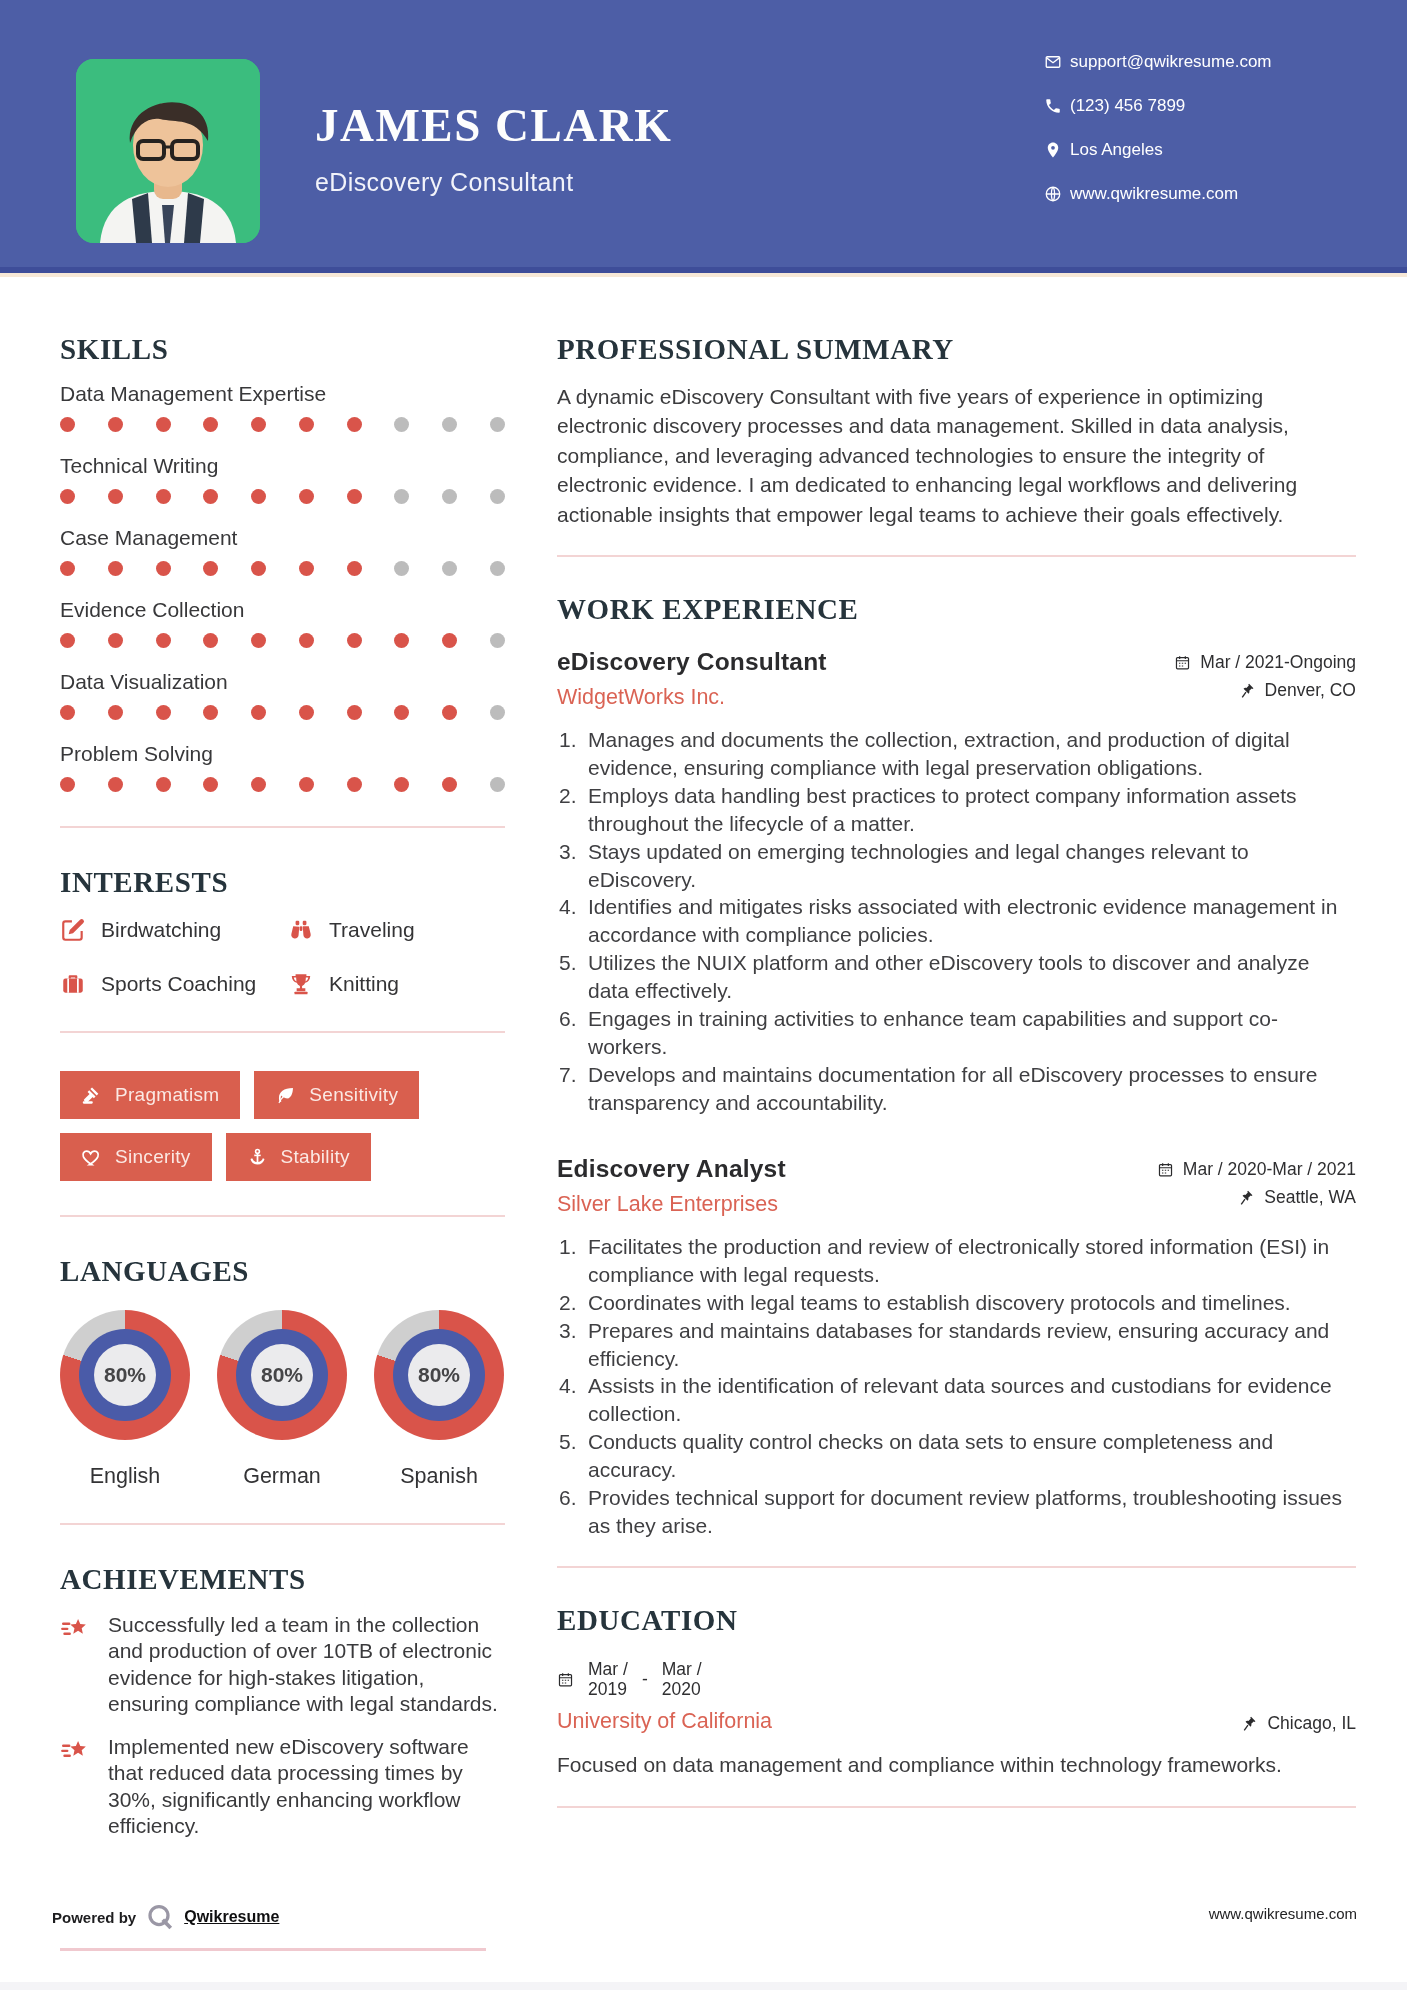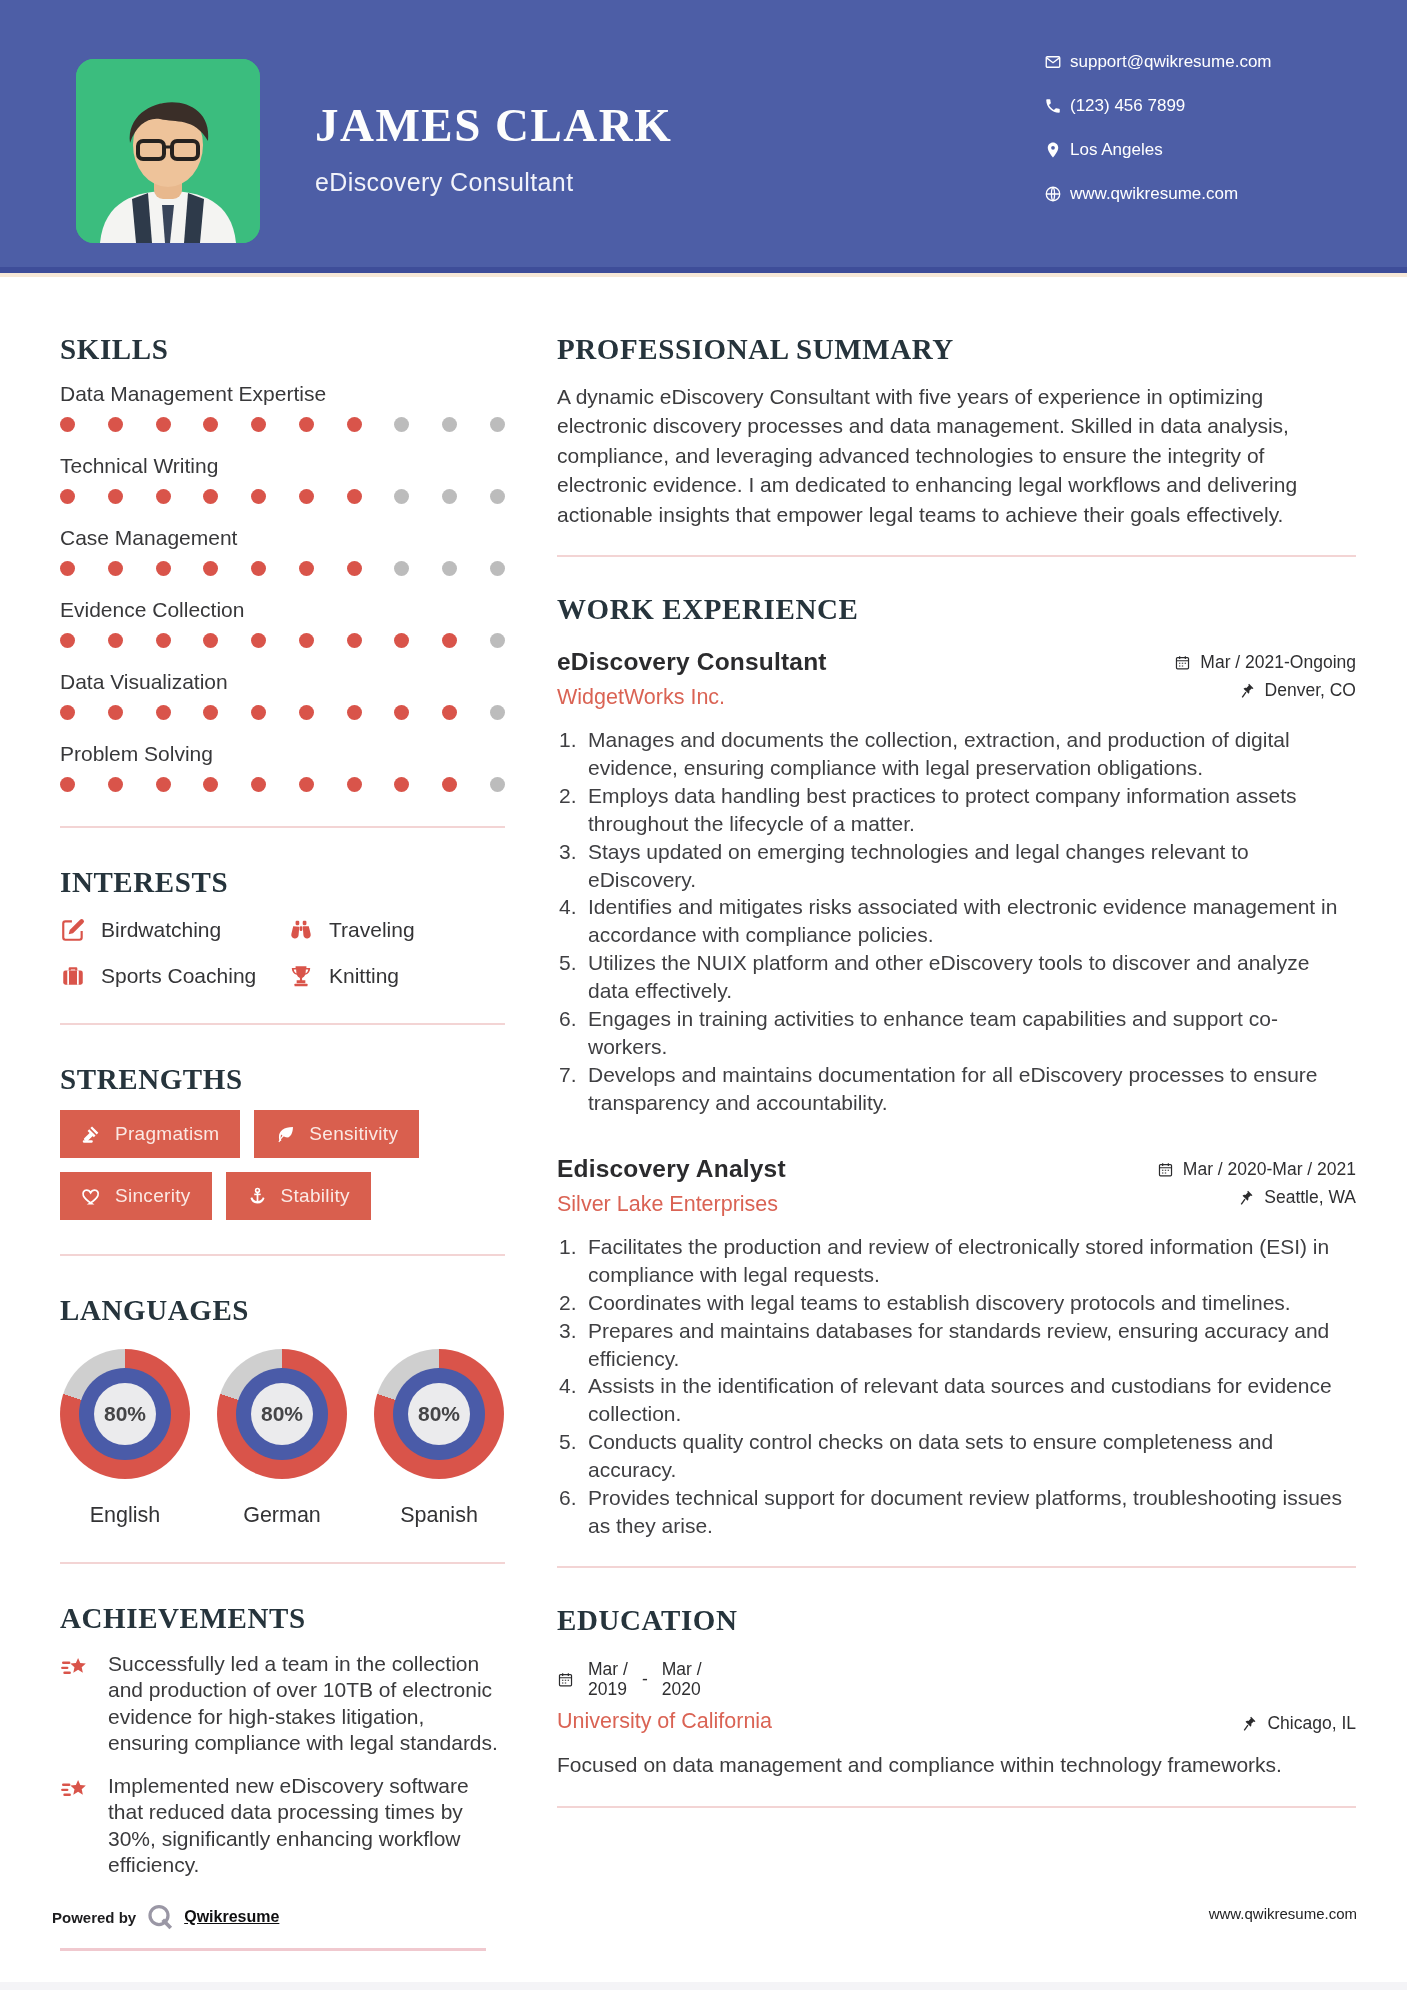--- a/index.html
+++ b/index.html
@@ -48,21 +48,21 @@
   
   #skills-list{ margin-top:16px; }
   .skill{ margin-bottom:22px; }
   .skill-label{ font-size:21px; color:#38383a; margin-bottom:11px; }
   .dots{ display:flex; justify-content:space-between; }
   .dot{ width:15px; height:15px; border-radius:50%; }
   .dot.on{ background:#d9544a; }
   .dot.off{ background:#bcbcbc; }
 
   
-  #interests-grid{ margin-top:18px; display:grid; grid-template-columns:228px auto; row-gap:20px; }
+  #interests-grid{ margin-top:18px; display:grid; grid-template-columns:228px auto; row-gap:28px; }
   .interest{ display:flex; align-items:center; gap:15px; font-size:21px; color:#343436; }
   .interest .ic{ width:26px; height:26px; color:#d9544a; flex:none; }
 
   
   #strengths-chips{ margin-top:14px; display:flex; flex-wrap:wrap; gap:14px; }
   .chip{
     background:#d95f4e; color:#fbe9e4; font-size:19px; letter-spacing:.3px;
     padding:13px 21px; display:inline-flex; align-items:center; gap:13px;
   }
   .chip .ic{ width:21px; height:21px; color:#fff; flex:none; }
@@ -322,21 +322,20 @@
                 <rect x="6" y="19.2" width="12" height="2.3" rx=".5"></rect>
               </svg>
             </span>
             <span>Knitting</span>
           </div>
         </div>
     </section>
     <div class="hr"></div>
 
     <section>
-      <h2 class="sec">STRENGTHS</h2>
       <div id="strengths-chips">
           <div class="chip">
             <span class="ic">
               <svg viewBox="0 0 24 24" fill="currentColor">
                 <rect x="2" y="18.7" width="11.5" height="2.6" rx="1.2"></rect>
                 <path d="M12.6 2.8 19.8 10l-1.9 1.9-7.2-7.2zM9.4 6 16.6 13.2l-1.9 1.9L7.5 7.9z"></path>
                 <path d="M10.4 9.6 14 13.2l-6.8 6.6a1.3 1.3 0 0 1-1.8 0l-1.7-1.7a1.3 1.3 0 0 1 0-1.8z"></path>
               </svg>
             </span>
             <span>Pragmatism</span>

